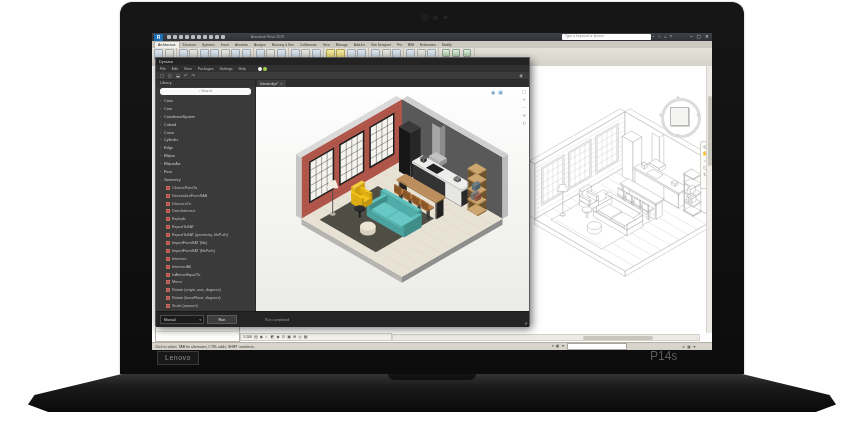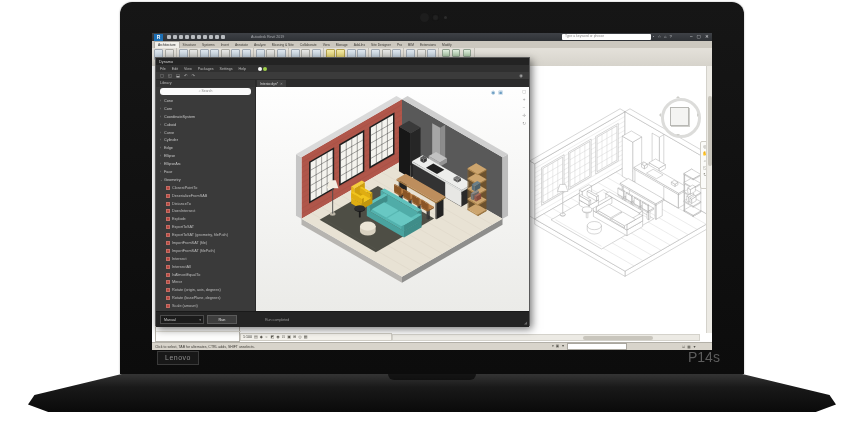--- a/index.html
+++ b/index.html
@@ -5,21 +5,21 @@
   html,body{margin:0;padding:0;background:#fff;font-family:"Liberation Sans",sans-serif;}
   .stage{position:relative;width:864px;height:433px;background:#fff;overflow:hidden;}
   .abs{position:absolute;}
   
   .lid{left:120px;top:2px;width:624px;height:372px;background:linear-gradient(#161616,#0c0c0c);border-radius:12px 12px 0 0;box-shadow:0 0 2px #00000055;}
   .cam{left:420px;top:12px;width:30px;height:10px;}
   .cam .c1{position:absolute;left:0;top:1px;width:9px;height:9px;border-radius:50%;background:#1d1d1d;}
   .cam .c2{position:absolute;left:12px;top:2px;width:7px;height:7px;border-radius:50%;background:#222;box-shadow:inset 0 0 2px #000;}
   .cam .c3{position:absolute;left:24px;top:4px;width:3px;height:3px;border-radius:50%;background:#2c2c2c;}
   .brand-badge{left:157px;top:351px;width:40px;height:12px;border:1px solid #3a3a3a;background:#181818;color:#8f8f8f;font-size:7px;line-height:12px;text-align:center;letter-spacing:.5px;}
-  .model-badge{left:688px;top:349px;color:#5c5c5c;font-size:14px;}
+  .model-badge{left:650px;top:349px;color:#5c5c5c;font-size:12px;}
   .base{left:28px;top:374px;width:808px;height:38px;background:linear-gradient(#343434 0%,#191919 35%,#0a0a0a 100%);clip-path:polygon(11.6% 0,88.4% 0,99.2% 55%,100% 80%,97.5% 100%,2.5% 100%,0 80%,0.8% 55%);}
   .base-lip{left:388px;top:374px;width:88px;height:6px;background:#000;border-radius:0 0 6px 6px;opacity:.6;}
   
   .screen{left:152px;top:33px;width:560px;height:317px;background:#fff;overflow:hidden;}
   .rv-title{left:0;top:0;width:560px;height:8px;background:linear-gradient(#3e4146,#2f3236);display:flex;align-items:center;}
   .rv-logo{width:9px;height:7px;background:#1b6fb5;color:#fff;font-size:5px;font-weight:bold;text-align:center;line-height:7px;margin-left:2px;}
   .qat{display:flex;gap:2px;margin-left:4px;}
   .qat span{width:4px;height:4px;background:#b9bcc0;border-radius:1px;display:inline-block;}
   .rv-apptitle{color:#a8abb0;font-size:3.6px;margin-left:26px;white-space:nowrap;}
   .rv-search{position:absolute;left:410px;top:1px;width:86px;height:5.5px;background:#fff;border-radius:1px;color:#8a8a8a;font-size:3.4px;line-height:5.5px;padding-left:3px;}

